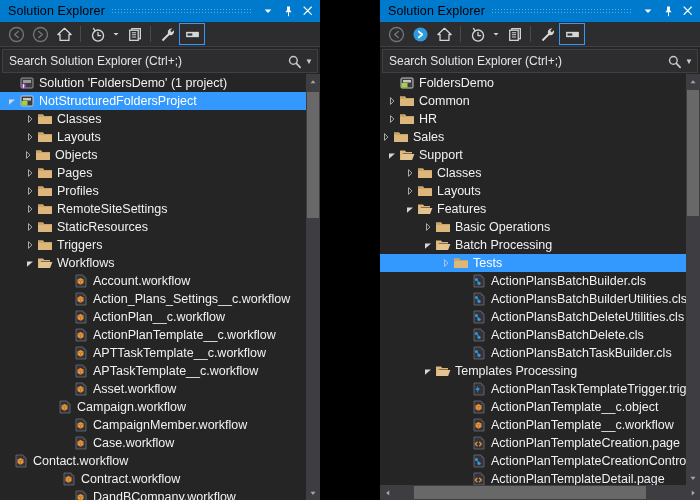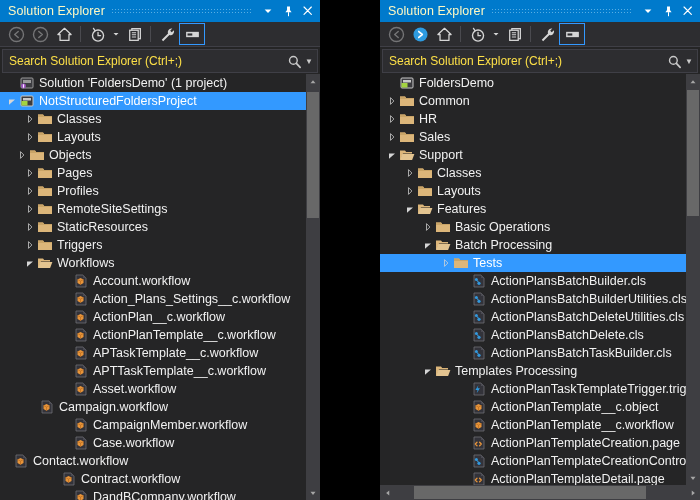--- a/index.html
+++ b/index.html
@@ -10,21 +10,21 @@
   }
   .stage { position:relative; width:700px; height:500px; background:#000; }
 
   .panel { position:absolute; top:0; height:500px; background:#252526; overflow:hidden; }
   #panel-left  { left:0;   width:320px; }
   #panel-right { left:380px; width:320px; }
 
   
   .titlebar {
     height:22px; background:#007ACC; display:flex; align-items:center;
-    padding:0 2px 0 8px; color:#fef9c3;
+    padding:0 2px 0 8px; color:#000000;
   }
   .titlebar .tb-title { font-size:12.5px; white-space:nowrap; letter-spacing:.1px; }
   .tb-dots { flex:1; height:22px; margin:0 6px; position:relative; overflow:hidden; }
   .tb-dots::after{
     content:""; position:absolute; left:0; right:0; top:8px; height:5px;
     background-image:radial-gradient(#58aee4 .8px, transparent .9px);
     background-size:3px 3px;
   }
   .tb-btn { width:20px; height:20px; display:flex; align-items:center; justify-content:center;
             color:#fff; font-size:11px; flex:0 0 auto; }
@@ -40,21 +40,21 @@
   .tbi.dim { opacity:.42; }
   .tbi.small { width:13px; }
   .sep { width:1px; height:16px; background:#4A4A4F; margin:0 4px; }
   .tbi.boxed { border:1px solid #3399FF; background:#2D2D30; width:26px; }
 
   
   .searchbar {
     height:24px; background:#2D2D30; border:1px solid #3F3F46; margin:2px 2px 0 2px;
     display:flex; align-items:center; padding:0 4px 0 6px;
   }
-  .searchbar .ph { flex:1; color:#fde047; font-size:12px; }
+  .searchbar .ph { flex:1; color:#e5e5e5; font-size:12px; }
   .s-icon { color:#C9C9C9; display:flex; align-items:center; }
   .s-caret { color:#C9C9C9; font-size:8px; margin-left:3px; }
 
   
   .treewrap { position:absolute; left:0; right:0; top:74px; bottom:0; background:#252526; }
   #panel-right .treewrap { bottom:0; }
   .treeview { position:absolute; left:0; top:0; bottom:0; right:14px; overflow:hidden; }
   #panel-right .treeview { bottom:15px; }
 
   .row { height:18px; display:flex; align-items:center; white-space:nowrap;
@@ -215,21 +215,21 @@
               </svg>
             </span>
             <span class="ico">
               <svg width="16" height="16" viewBox="0 0 16 16">
                 <path d="M1 3.5h5l1.2 1.5H15V13H1z" fill="#DCB67A"></path>
                 <path d="M1 3.5h5l1.2 1.5H15v1H1z" fill="#C9A467"></path>
               </svg>
             </span>
             <span class="lbl">Layouts</span>
           </div>
-          <div class="row" style="padding-left:16px">
+          <div class="row" style="padding-left:22px">
             <span class="tw">
               <svg width="12" height="12" viewBox="0 0 16 16">
                 <path d="M6 3.5 L10.5 8 L6 12.5 Z" fill="none" stroke="#D6D6D6" stroke-width="1"></path>
               </svg>
             </span>
             <span class="ico">
               <svg width="16" height="16" viewBox="0 0 16 16">
                 <path d="M1 3.5h5l1.2 1.5H15V13H1z" fill="#DCB67A"></path>
                 <path d="M1 3.5h5l1.2 1.5H15v1H1z" fill="#C9A467"></path>
               </svg>
@@ -371,47 +371,47 @@
           <div class="row" style="padding-left:60px">
             <span class="tw"></span>
             <span class="ico">
               <svg width="16" height="16" viewBox="0 0 16 16">
                 <path d="M3 2h7l3 3v9H3z" fill="#33333A" stroke="#6E6E75" stroke-width=".8"></path>
                 <path d="M10 2v3h3" fill="#4A4A52"></path>
                 <path d="M4.5 6.5l3-1.6 3 1.6v3.6l-3 1.6-3-1.6z" fill="#E8953A"></path>
                 <path d="M4.5 6.5l3 1.6 3-1.6M7.5 8.1v3.6" stroke="#B76A1E" stroke-width=".7" fill="none"></path>
               </svg>
             </span>
+            <span class="lbl">APTTaskTemplate__c.workflow</span>
+          </div>
+          <div class="row" style="padding-left:60px">
+            <span class="tw"></span>
+            <span class="ico">
+              <svg width="16" height="16" viewBox="0 0 16 16">
+                <path d="M3 2h7l3 3v9H3z" fill="#33333A" stroke="#6E6E75" stroke-width=".8"></path>
+                <path d="M10 2v3h3" fill="#4A4A52"></path>
+                <path d="M4.5 6.5l3-1.6 3 1.6v3.6l-3 1.6-3-1.6z" fill="#E8953A"></path>
+                <path d="M4.5 6.5l3 1.6 3-1.6M7.5 8.1v3.6" stroke="#B76A1E" stroke-width=".7" fill="none"></path>
+              </svg>
+            </span>
             <span class="lbl">APTaskTemplate__c.workflow</span>
           </div>
           <div class="row" style="padding-left:60px">
             <span class="tw"></span>
             <span class="ico">
               <svg width="16" height="16" viewBox="0 0 16 16">
                 <path d="M3 2h7l3 3v9H3z" fill="#33333A" stroke="#6E6E75" stroke-width=".8"></path>
                 <path d="M10 2v3h3" fill="#4A4A52"></path>
                 <path d="M4.5 6.5l3-1.6 3 1.6v3.6l-3 1.6-3-1.6z" fill="#E8953A"></path>
                 <path d="M4.5 6.5l3 1.6 3-1.6M7.5 8.1v3.6" stroke="#B76A1E" stroke-width=".7" fill="none"></path>
               </svg>
             </span>
-            <span class="lbl">APTTaskTemplate__c.workflow</span>
-          </div>
-          <div class="row" style="padding-left:60px">
-            <span class="tw"></span>
-            <span class="ico">
-              <svg width="16" height="16" viewBox="0 0 16 16">
-                <path d="M3 2h7l3 3v9H3z" fill="#33333A" stroke="#6E6E75" stroke-width=".8"></path>
-                <path d="M10 2v3h3" fill="#4A4A52"></path>
-                <path d="M4.5 6.5l3-1.6 3 1.6v3.6l-3 1.6-3-1.6z" fill="#E8953A"></path>
-                <path d="M4.5 6.5l3 1.6 3-1.6M7.5 8.1v3.6" stroke="#B76A1E" stroke-width=".7" fill="none"></path>
-              </svg>
-            </span>
             <span class="lbl">Asset.workflow</span>
           </div>
-          <div class="row" style="padding-left:26px">
+          <div class="row" style="padding-left:44px">
             <span class="tw"></span>
             <span class="ico">
               <svg width="16" height="16" viewBox="0 0 16 16">
                 <path d="M3 2h7l3 3v9H3z" fill="#33333A" stroke="#6E6E75" stroke-width=".8"></path>
                 <path d="M10 2v3h3" fill="#4A4A52"></path>
                 <path d="M4.5 6.5l3-1.6 3 1.6v3.6l-3 1.6-3-1.6z" fill="#E8953A"></path>
                 <path d="M4.5 6.5l3 1.6 3-1.6M7.5 8.1v3.6" stroke="#B76A1E" stroke-width=".7" fill="none"></path>
               </svg>
             </span>
             <span class="lbl">Campaign.workflow</span>
@@ -608,21 +608,21 @@
               </svg>
             </span>
             <span class="ico">
               <svg width="16" height="16" viewBox="0 0 16 16">
                 <path d="M1 3.5h5l1.2 1.5H15V13H1z" fill="#DCB67A"></path>
                 <path d="M1 3.5h5l1.2 1.5H15v1H1z" fill="#C9A467"></path>
               </svg>
             </span>
             <span class="lbl">HR</span>
           </div>
-          <div class="row" style="padding-left:6px">
+          <div class="row" style="">
             <span class="tw">
               <svg width="12" height="12" viewBox="0 0 16 16">
                 <path d="M6 3.5 L10.5 8 L6 12.5 Z" fill="none" stroke="#D6D6D6" stroke-width="1"></path>
               </svg>
             </span>
             <span class="ico">
               <svg width="16" height="16" viewBox="0 0 16 16">
                 <path d="M1 3.5h5l1.2 1.5H15V13H1z" fill="#DCB67A"></path>
                 <path d="M1 3.5h5l1.2 1.5H15v1H1z" fill="#C9A467"></path>
               </svg>

